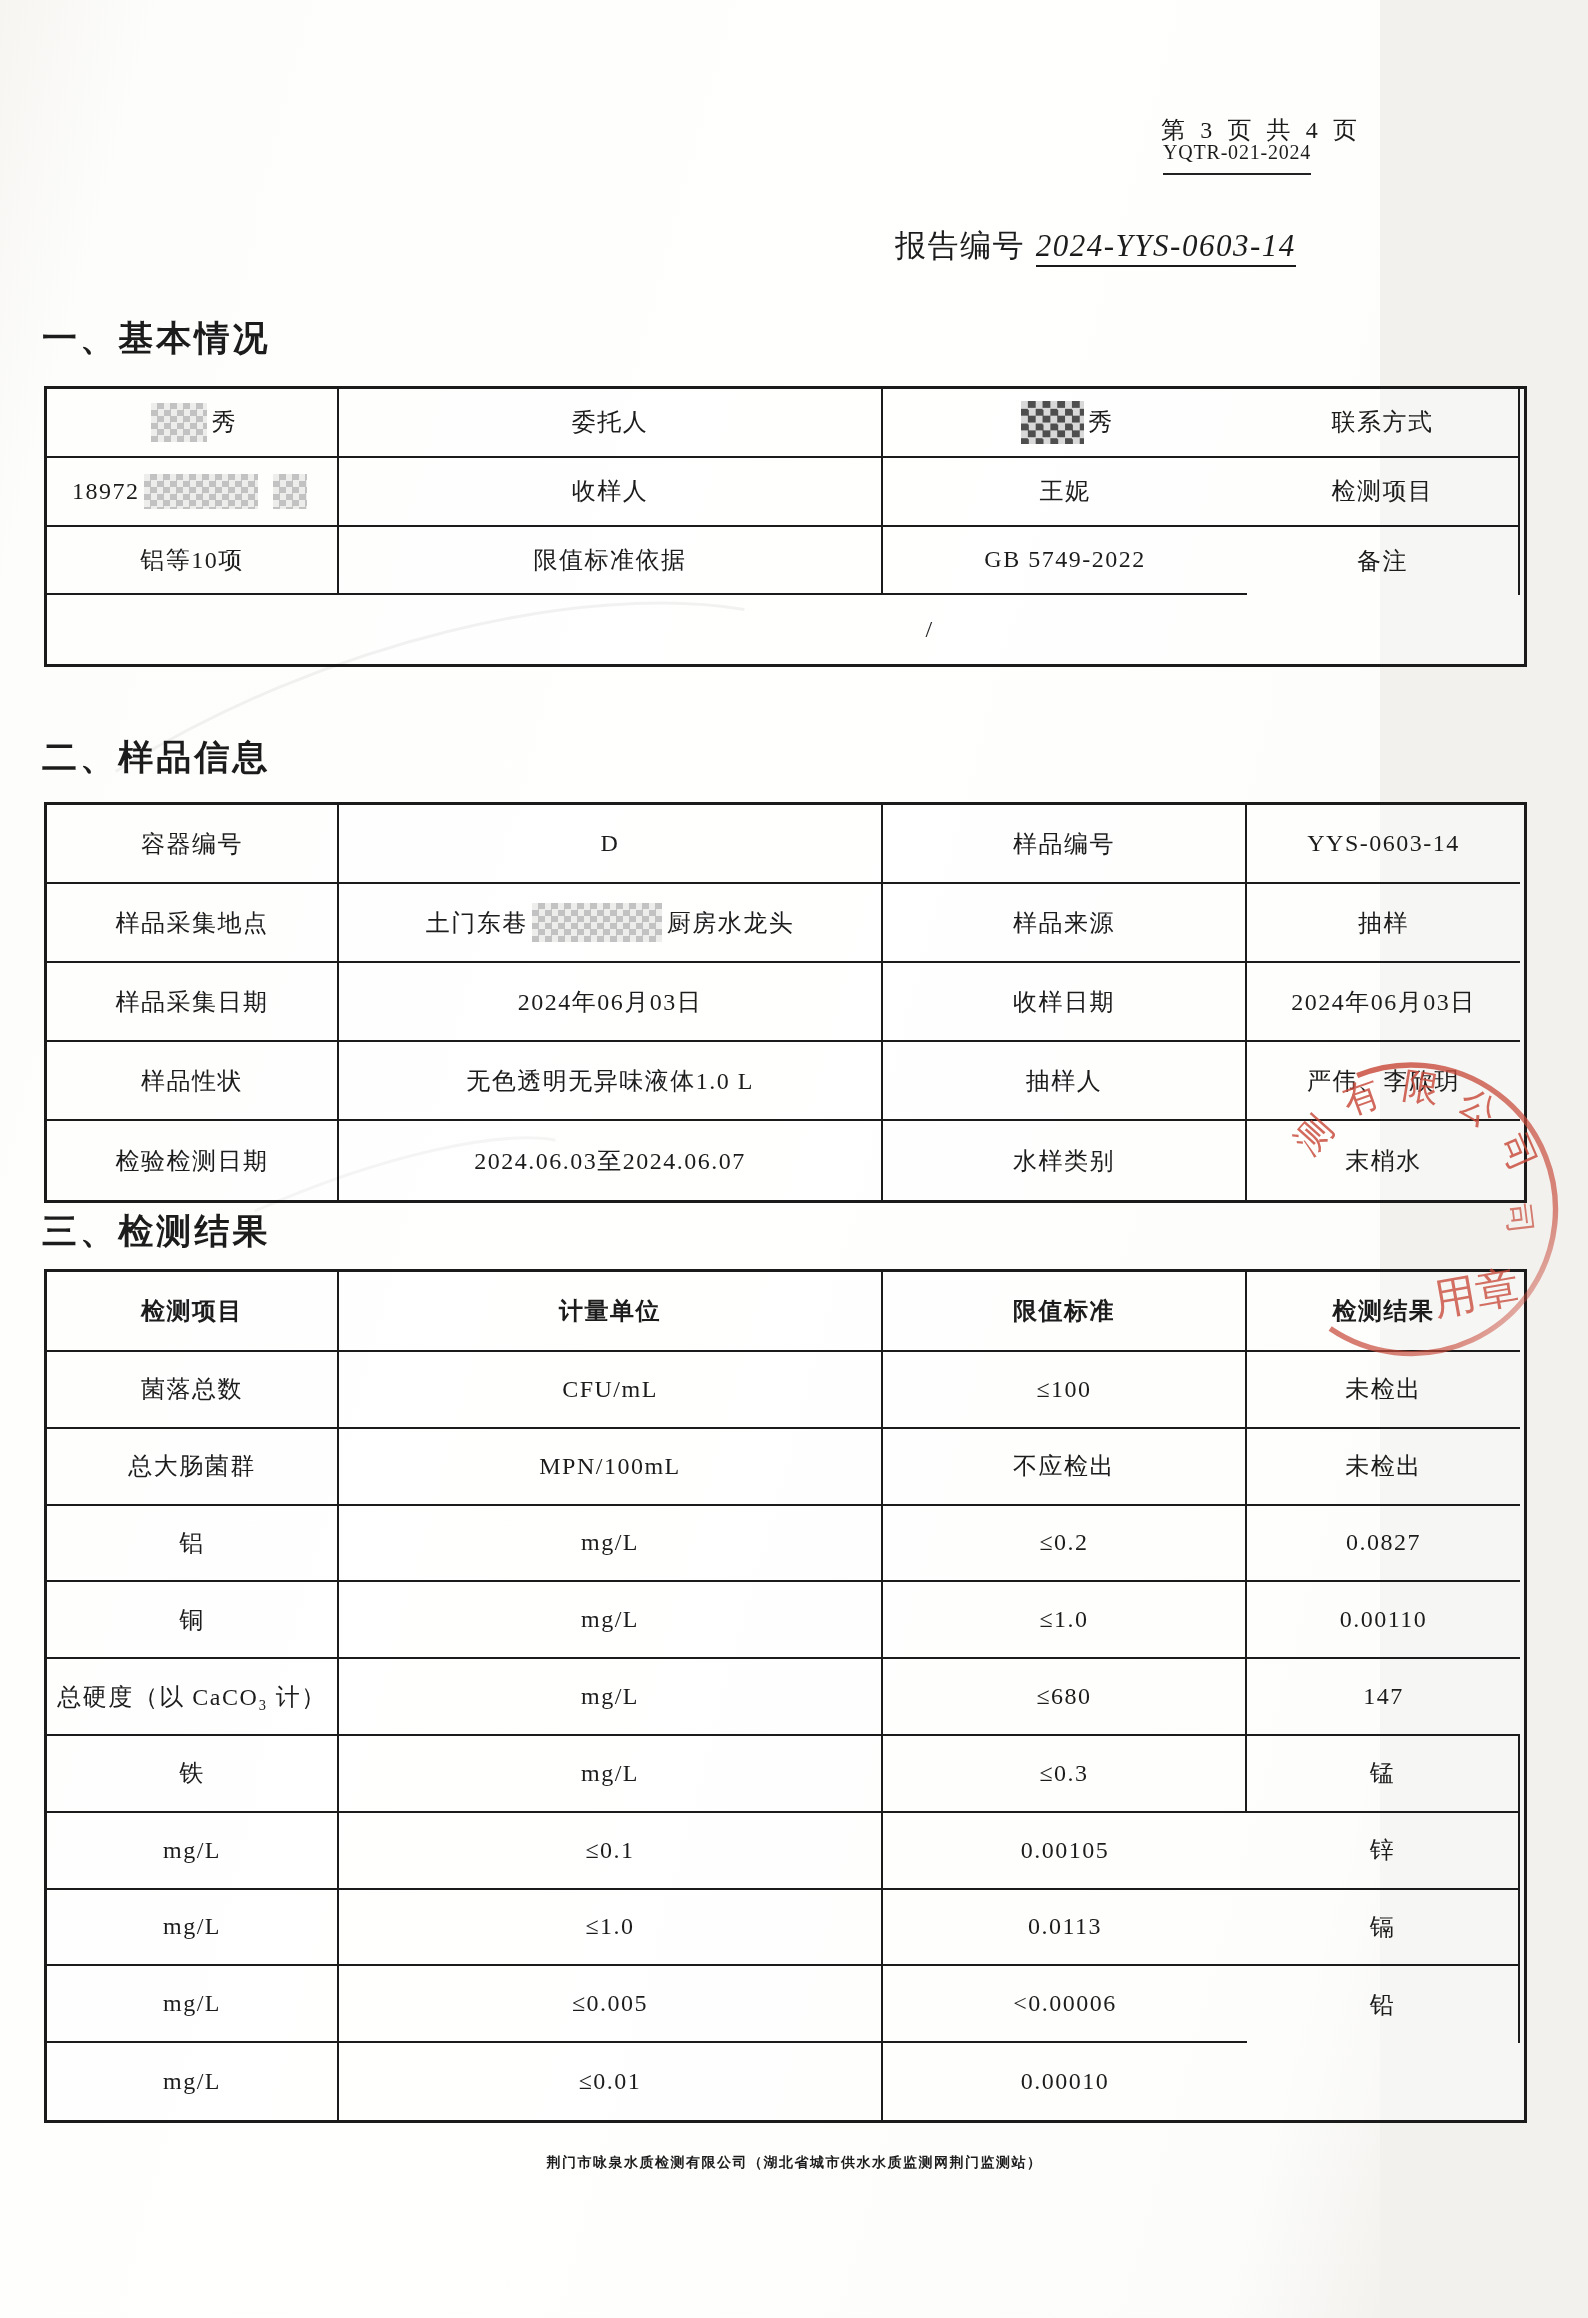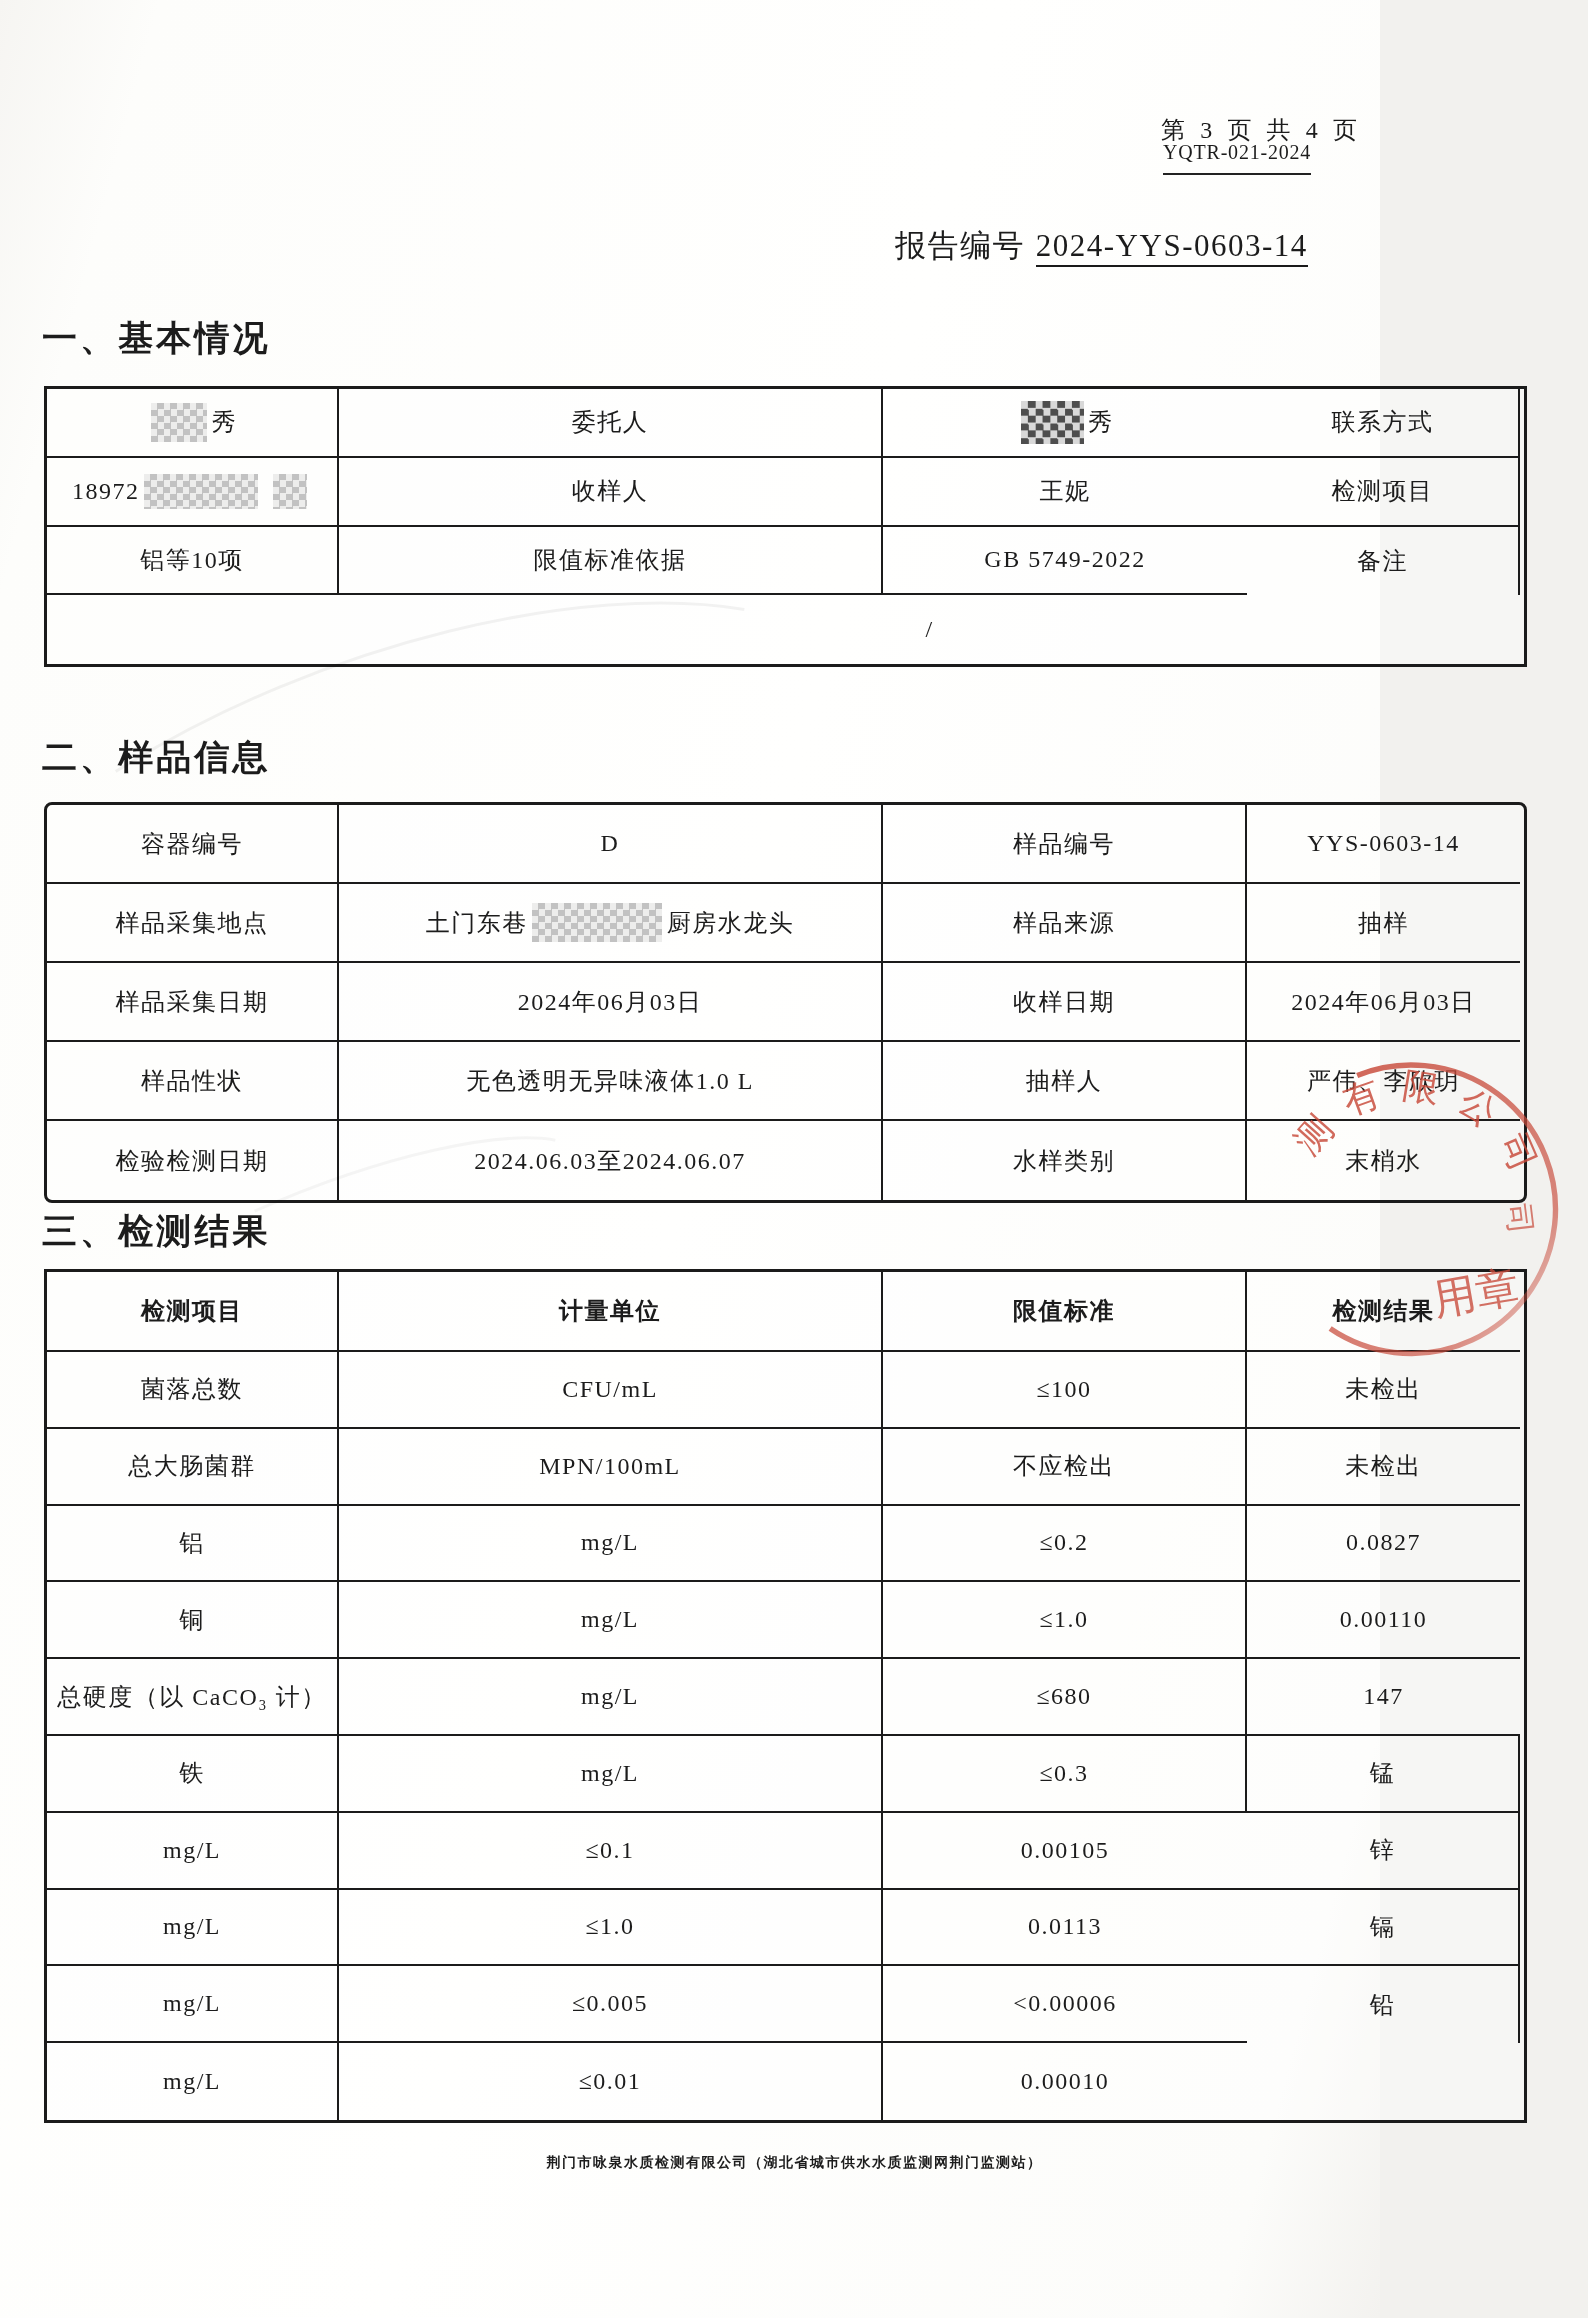--- a/index.html
+++ b/index.html
@@ -22,35 +22,35 @@
   }
   .doc-code{
     position:absolute;left:1163px;top:141px;
     font-size:20px;letter-spacing:0.8px;
     border-bottom:2.3px solid #222;padding-bottom:9px;
   }
   .report-line{
     position:absolute;left:895px;top:225px;
     font-size:31px;letter-spacing:1.5px;white-space:nowrap;
   }
-  .report-no{border-bottom:2.3px solid #1a1a1a;padding-bottom:1.5px;margin-left:10.8px;}
+  .report-no{border-bottom:2.3px solid #1a1a1a;padding-bottom:1.5px;margin-left:10.8px;font-style:italic;}
   
   .sec-title{
     position:absolute;left:42px;
     font-size:35px;font-weight:bold;letter-spacing:3.1px;
   }
   #sec1{top:315px;} #sec2{top:734px;} #sec3{top:1208px;}
   
   .tbl{
     position:absolute;left:44px;width:1477px;
     display:grid;grid-template-columns:292px 544px 364px 273px;
     border:3.1px solid #1b1b1b;background:rgba(255,255,255,.35);
   }
   #tbl-basic {top:386px;height:275px;grid-auto-rows:1fr;}
-  #tbl-sample{top:802px;height:395px;grid-auto-rows:1fr;border-radius:8px;}
+  #tbl-sample{top:802px;height:395px;grid-auto-rows:1fr;}
   #tbl-results{top:1269px;height:848px;grid-template-rows:80px repeat(10,1fr);}
   .cell{
     display:flex;align-items:center;justify-content:center;
     text-align:center;font-size:24px;letter-spacing:1.5px;
     border-right:2.3px solid #1b1b1b;border-bottom:2.3px solid #1b1b1b;
     padding:0 6.2px;box-sizing:border-box;
   }
   .lc{border-right:none;}
   .lr{border-bottom:none;}
   .span3{grid-column:2/5;}

